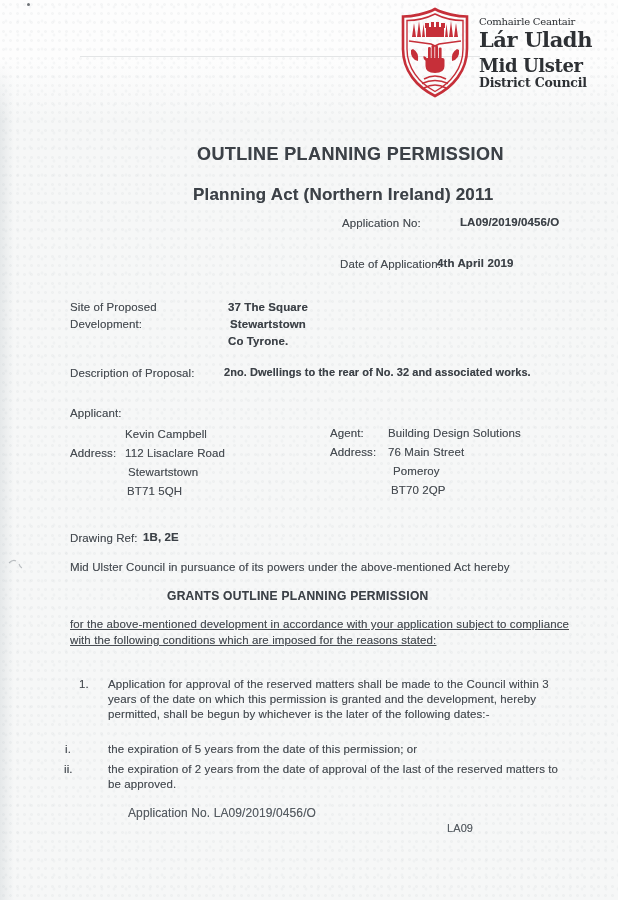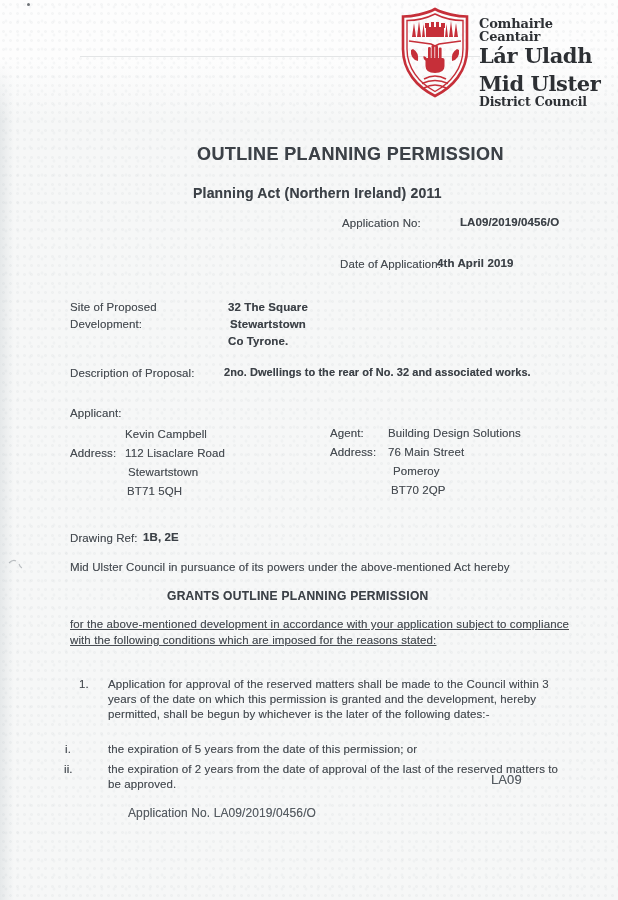--- a/index.html
+++ b/index.html
@@ -23,28 +23,28 @@
     font-size:11.5px;
   }
   .abs{position:absolute;}
   .b{font-weight:bold;color:#3c4147;}
   .txt{text-shadow:0 0 0.5px rgba(90,96,102,0.55); letter-spacing:0.1px;}
   .nowrap{white-space:nowrap;}
 
   
   .logo-crest{left:398px;top:5px;width:74px;height:95px;}
   .logo-text{left:479px;top:17px;font-family:"DejaVu Serif", serif;color:#2d3034;line-height:1;}
-  .logo-small{font-size:13px;font-weight:bold;letter-spacing:-0.2px;}
+  .logo-small{font-size:10px;font-weight:normal;letter-spacing:-0.2px;}
   .logo-large{font-size:21px;font-weight:bold;letter-spacing:-0.4px;margin-top:2px;}
-  .logo-large2{font-size:21px;font-weight:bold;letter-spacing:-0.4px;margin-top:7px;}
+  .logo-large2{font-size:18px;font-weight:bold;letter-spacing:-0.4px;margin-top:7px;}
   .logo-small2{font-size:12.5px;font-weight:bold;margin-top:2px;letter-spacing:-0.2px;}
 
   
   .doc-title{left:197px;top:144px;font-size:18px;letter-spacing:0.4px;}
-  .doc-subtitle{left:193px;top:185px;font-size:14px;letter-spacing:0.2px;}
+  .doc-subtitle{left:193px;top:185px;font-size:17px;letter-spacing:0.2px;}
   .appno-label{left:342px;top:217px;}
   .appno-value{left:460px;top:216px;}
   .date-label{left:340px;top:258px;}
   .date-value{left:437px;top:257px;}
 
   
   .site-label{left:70px;top:299px;width:125px;line-height:17px;}
   .site-value{left:228px;top:299px;line-height:17px;}
   .desc-label{left:70px;top:367px;}
   .desc-value{left:224px;top:366px;font-size:11px;letter-spacing:0.05px;}
@@ -76,21 +76,21 @@
   .cond .body-txt{width:462px;}
   .cond-1{left:63px;top:677px;}
   .cond-1 .num{padding-left:16px;box-sizing:border-box;}
   .cond-i{left:63px;top:742px;}
   .cond-i .num{padding-left:2px;box-sizing:border-box;}
   .cond-ii{left:63px;top:762px;}
   .cond-ii .num{padding-left:1px;box-sizing:border-box;}
 
   
   .footer-appno{left:128px;top:806px;font-size:12px;color:#565c62;}
-  .footer-code{left:447px;top:772px;font-size:13px;color:#565c62;margin-left:44px;}
+  .footer-code{left:447px;top:822px;font-size:11px;color:#565c62;}
 
   .hand-mark{left:6px;top:554px;opacity:0.55;}
   .speck{left:27px;top:3px;width:3px;height:3px;background:#4a4f55;border-radius:50%;opacity:0.8;}
   .scan-line{left:80px;top:56px;width:400px;height:1px;background:rgba(150,158,164,0.25);}
 </style>
 </head>
 <body>
 
 <div class="page">
 
@@ -149,21 +149,21 @@
   <div class="abs doc-title b txt nowrap">OUTLINE PLANNING PERMISSION</div>
   <div class="abs doc-subtitle b txt nowrap">Planning Act (Northern Ireland) 2011</div>
 
   <div class="abs appno-label txt nowrap">Application No:</div>
   <div class="abs appno-value b txt nowrap">LA09/2019/0456/O</div>
   <div class="abs date-label txt nowrap">Date of Application:</div>
   <div class="abs date-value b txt nowrap">4th April 2019</div>
 
   <div class="abs site-label txt">Site of Proposed Development:</div>
   <div class="abs site-value b txt">
-    <div>32 The Square</div>
+    <div>37 The Square</div>
     <div style="padding-left:2px;">Stewartstown</div>
     <div>Co Tyrone.</div>
   </div>
   <div class="abs desc-label txt nowrap">Description of Proposal:</div>
   <div class="abs desc-value b txt nowrap">2no. Dwellings to the rear of No. 32 and associated works.</div>
 
   <div class="abs applicant-label txt nowrap">Applicant:</div>
   <div class="abs applicant-name txt nowrap">Kevin Campbell</div>
   <div class="abs applicant-addr-label txt nowrap">Address:</div>
   <div class="abs applicant-line0 txt nowrap">112 Lisaclare Road</div>

